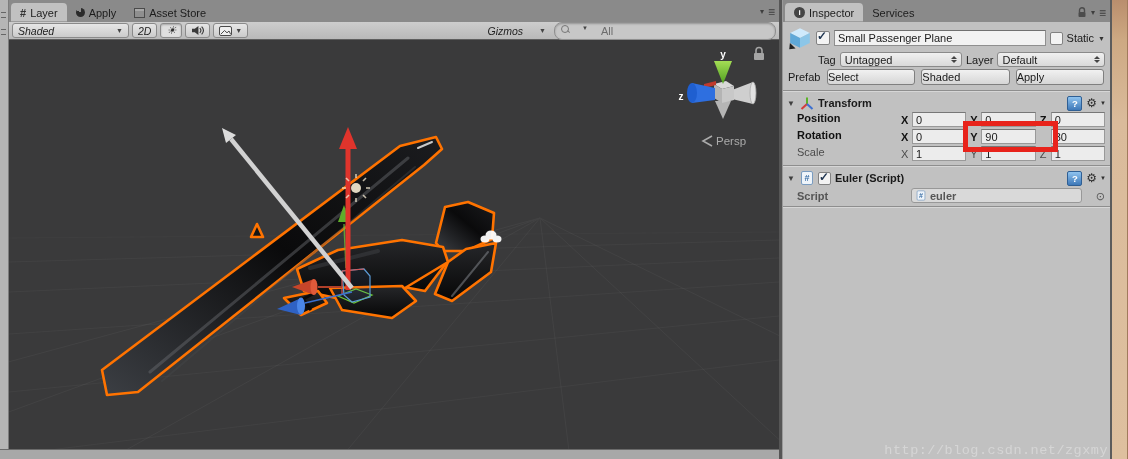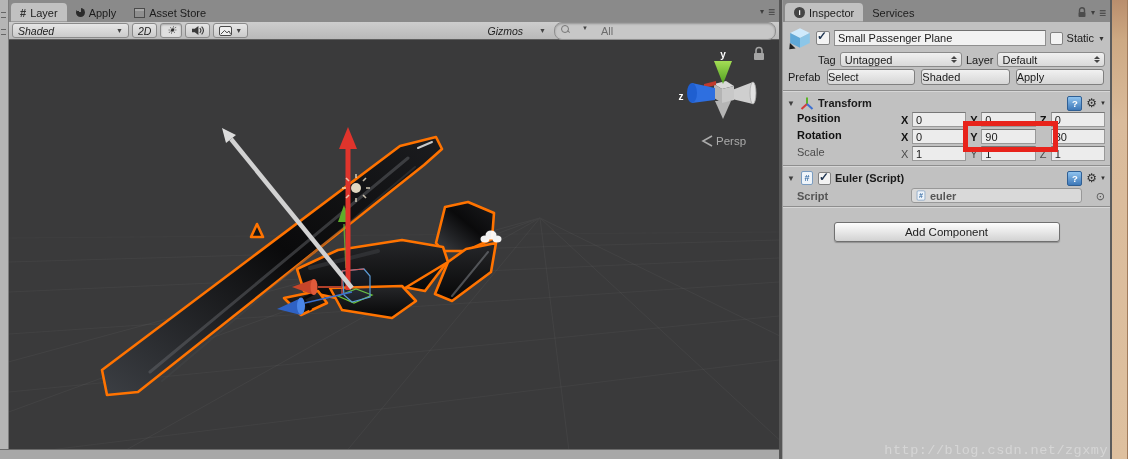--- a/index.html
+++ b/index.html
@@ -496,23 +496,20 @@
           <rect x="1.5" y="0.5" width="11" height="13" rx="1.5" fill="#eef4fa" stroke="#7a9cc0"></rect>
           <text x="7" y="10.5" font-size="10" font-weight="bold" fill="#3a6ea5" text-anchor="middle">#</text>
         </svg>
         <span>euler</span>
       </div>
       <span class="picker">⊙</span>
     </div>
 
     <div class="h-div"></div>
 
-    <div class="addc-wrap">
-      <span class="addc-btn">Add Component</span>
-    </div>
 
     <div class="watermark">http://blog.csdn.net/zgxmy</div>
   </div>
 
   <div class="right-strip">
     <div class="edge"></div>
   </div>
 
 </div>
 

